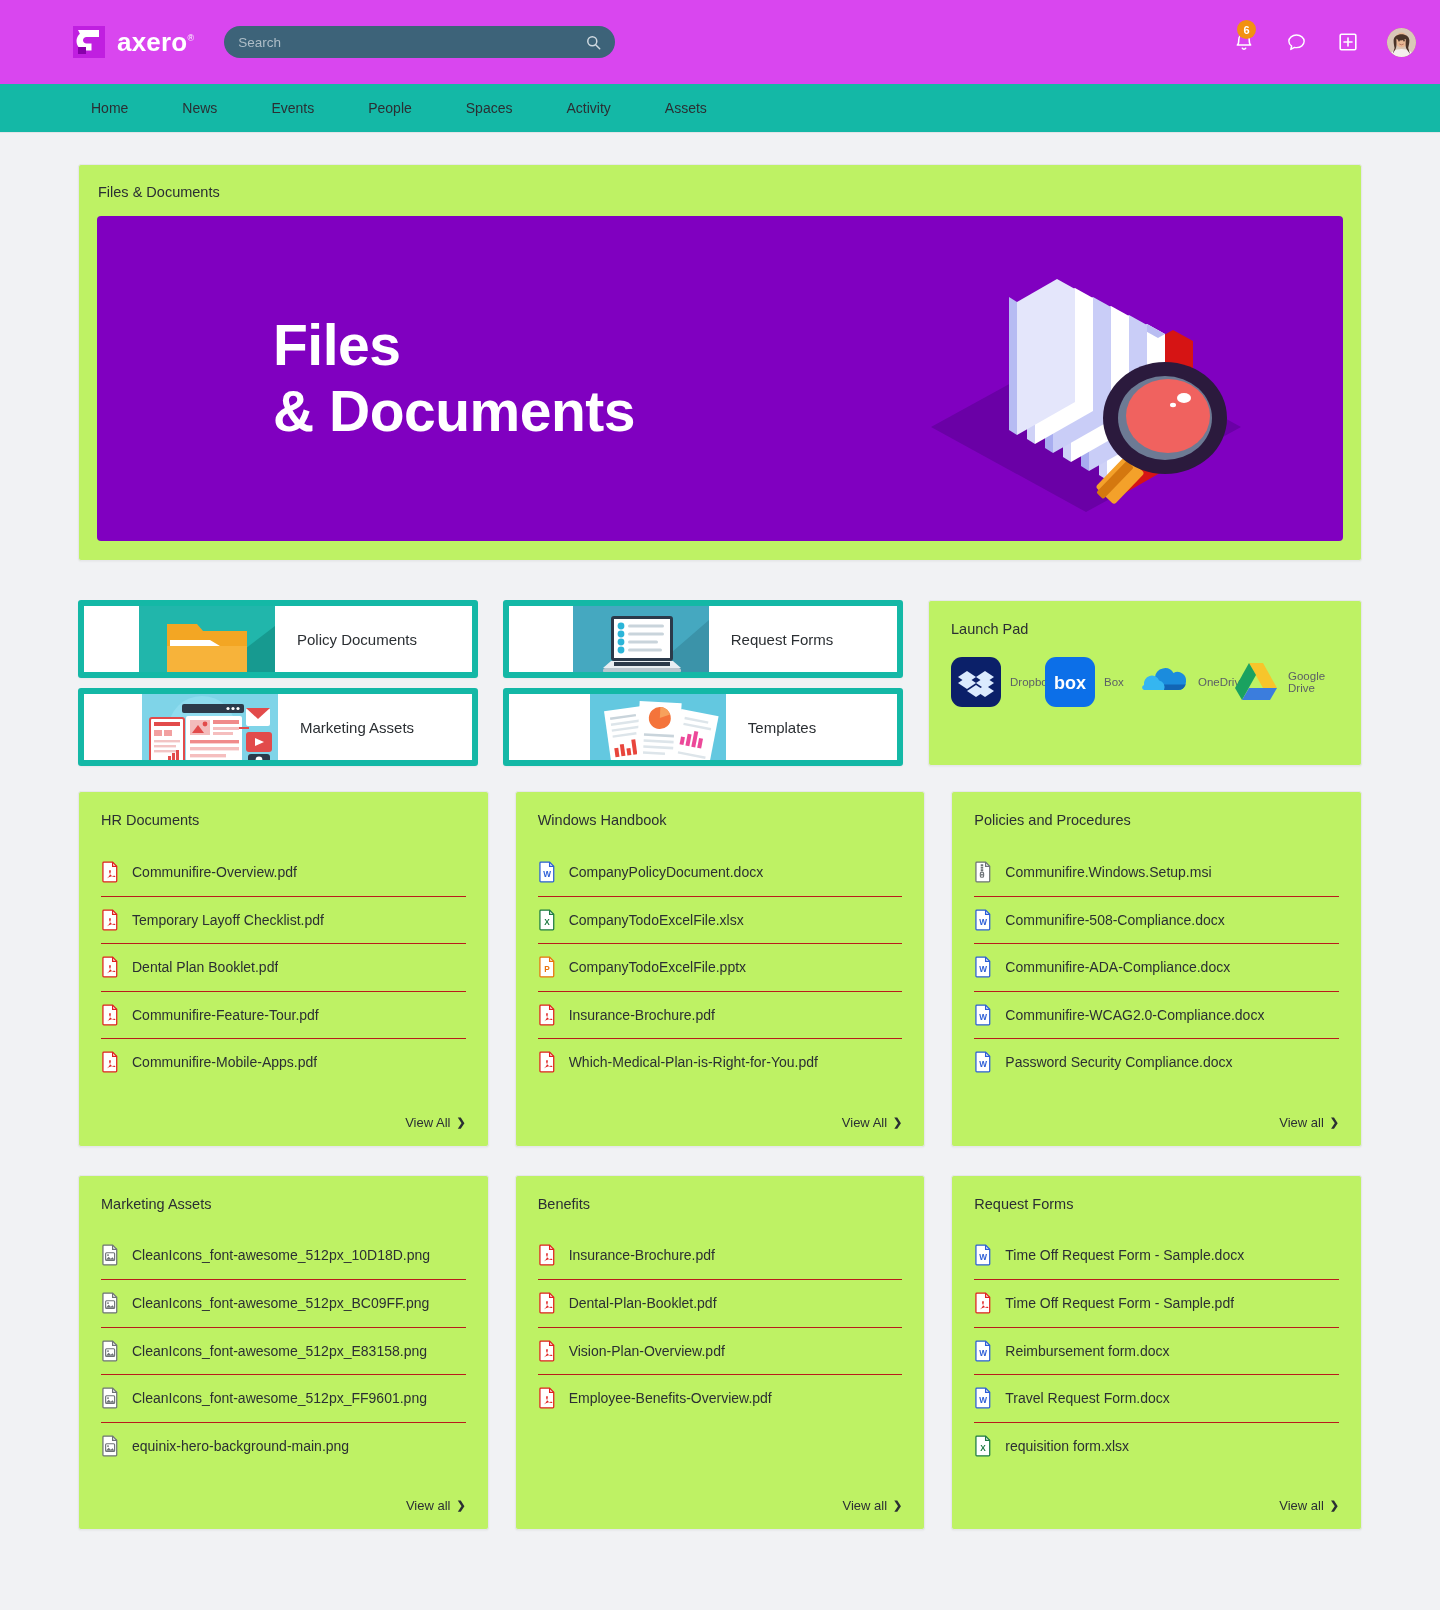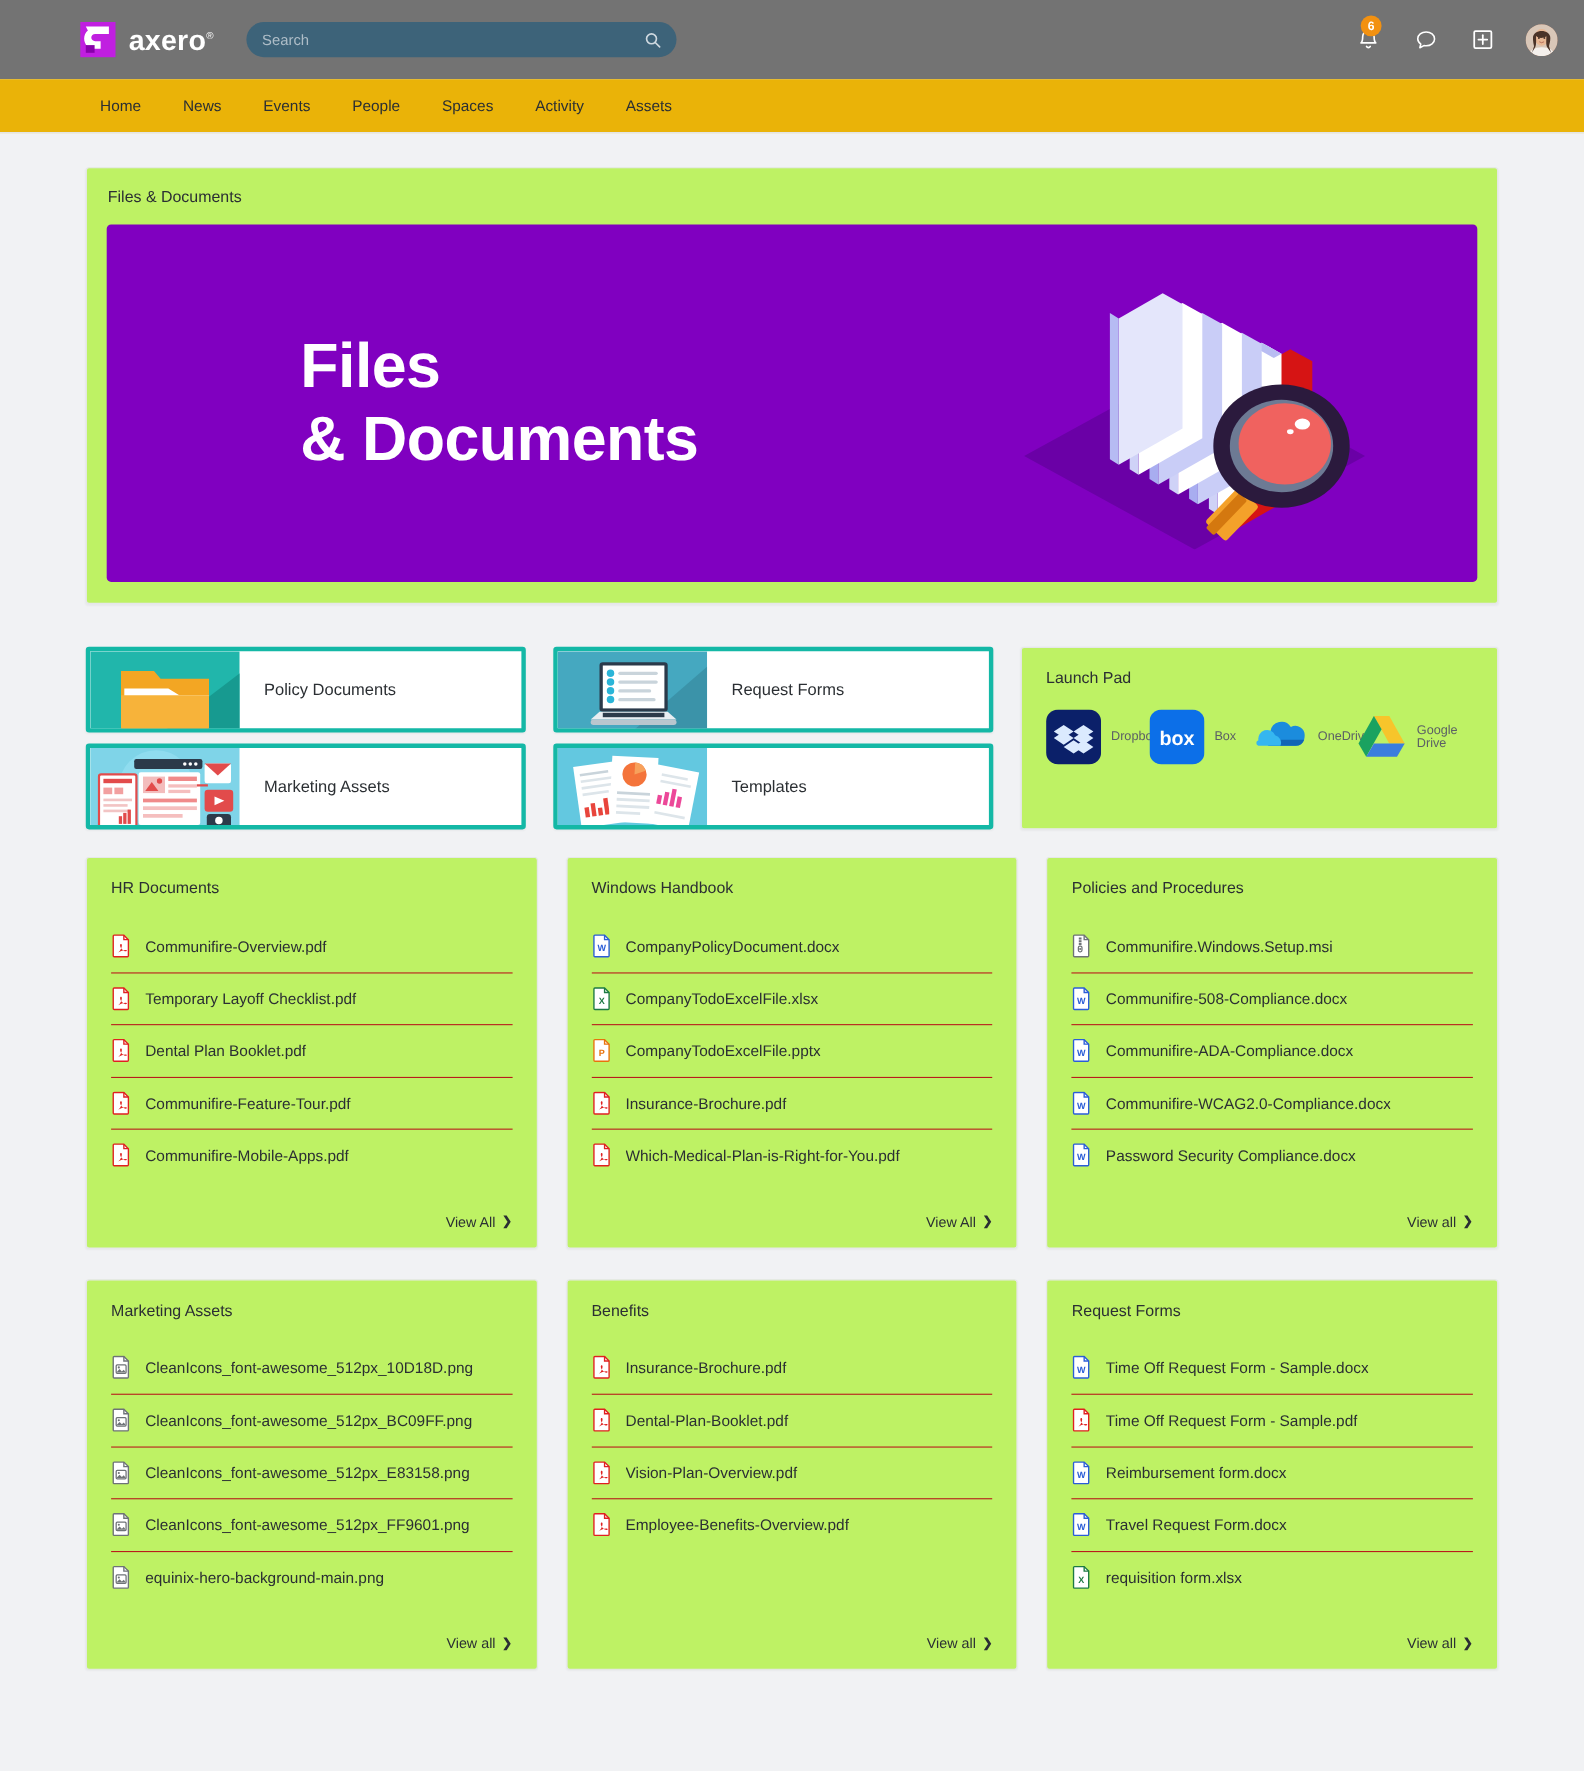--- a/index.html
+++ b/index.html
@@ -6,22 +6,22 @@
   html, body {
     width: 1440px;
     background: #f1f2f4;
     font-family: "Liberation Sans", sans-serif;
     -webkit-font-smoothing: antialiased;
   }
   body { width: 1440px; min-height: 1610px; position: relative; }
 
   
   .topbar {
-    height: 72px;
-    background: #737373;
+    height: 84px;
+    background: #d946ef;
     display: flex;
     align-items: center;
     padding: 0 24px 0 72px;
   }
   .brand { display: flex; align-items: center; gap: 11px; }
   .brand-mark { width: 34px; height: 34px; position: relative; }
   .brand-name {
     color: #ffffff;
     font-size: 26px;
     font-weight: 700;
@@ -85,26 +85,26 @@
     width: 29px; height: 29px; border-radius: 50%;
     overflow: hidden; cursor: pointer;
     background: #c59a84;
     position: relative;
     flex: 0 0 auto;
   }
 
   
   .navbar {
     height: 49px;
-    background: #eab308;
+    background: #14b8a6;
     border-bottom: 1px solid #e2e4e7;
     display: flex;
     align-items: center;
     padding-left: 77px;
-    gap: 0;
+    gap: 16px;
   }
   .nav-item {
     font-size: 14px;
     color: #2b2f33;
     padding: 0 19px;
     cursor: pointer;
     line-height: 49px;
   }
   .nav-item:first-child { padding-left: 14px; }
 
@@ -154,28 +154,29 @@
   
   .row-tiles {
     display: grid;
     grid-template-columns: 400px 400px 1fr;
     gap: 25px;
     margin-bottom: 25px;
   }
   .tile-col { display: flex; flex-direction: column; gap: 10px; }
   .tile {
     background: #fff;
-    border: 4px solid #14b8a6;
+    border: 6px solid #14b8a6;
     border-radius: 3px;
     box-shadow: 0 1px 2px rgba(0,0,0,0.04);
     height: 78px;
     display: flex;
     align-items: stretch;
     cursor: pointer;
     overflow: hidden;
+    justify-content: center;
   }
   .tile-thumb {
     width: 136px;
     flex: 0 0 136px;
     position: relative;
     overflow: hidden;
   }
   .tile-label {
     display: flex;
     align-items: center;

